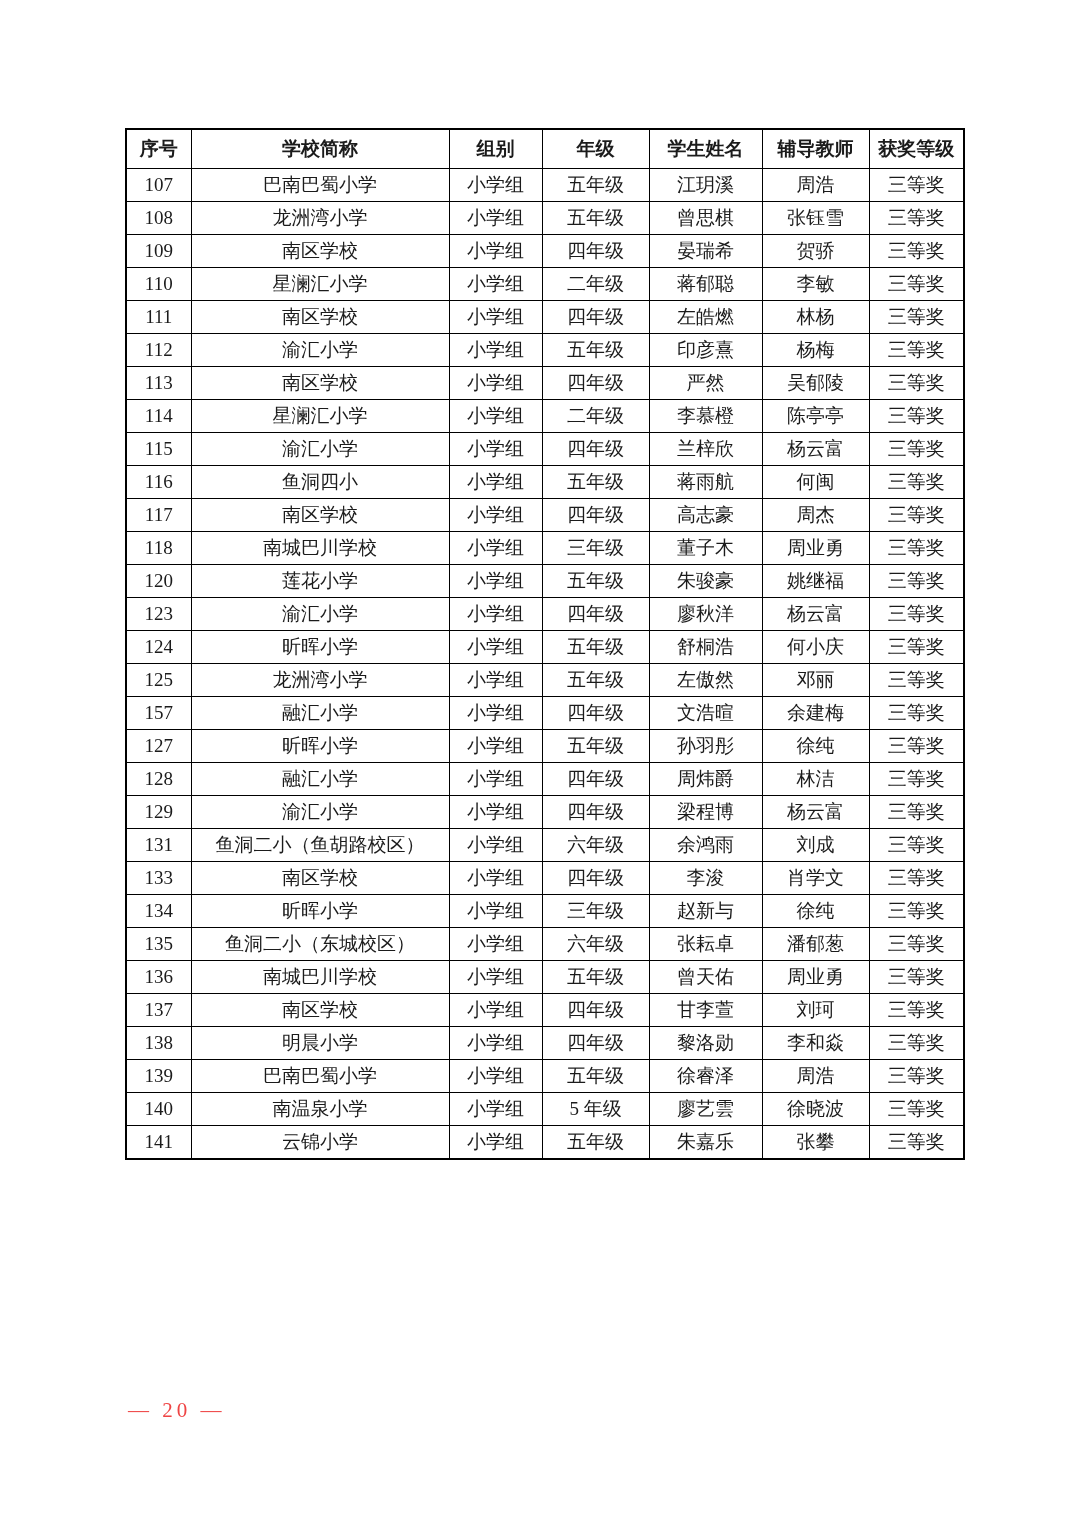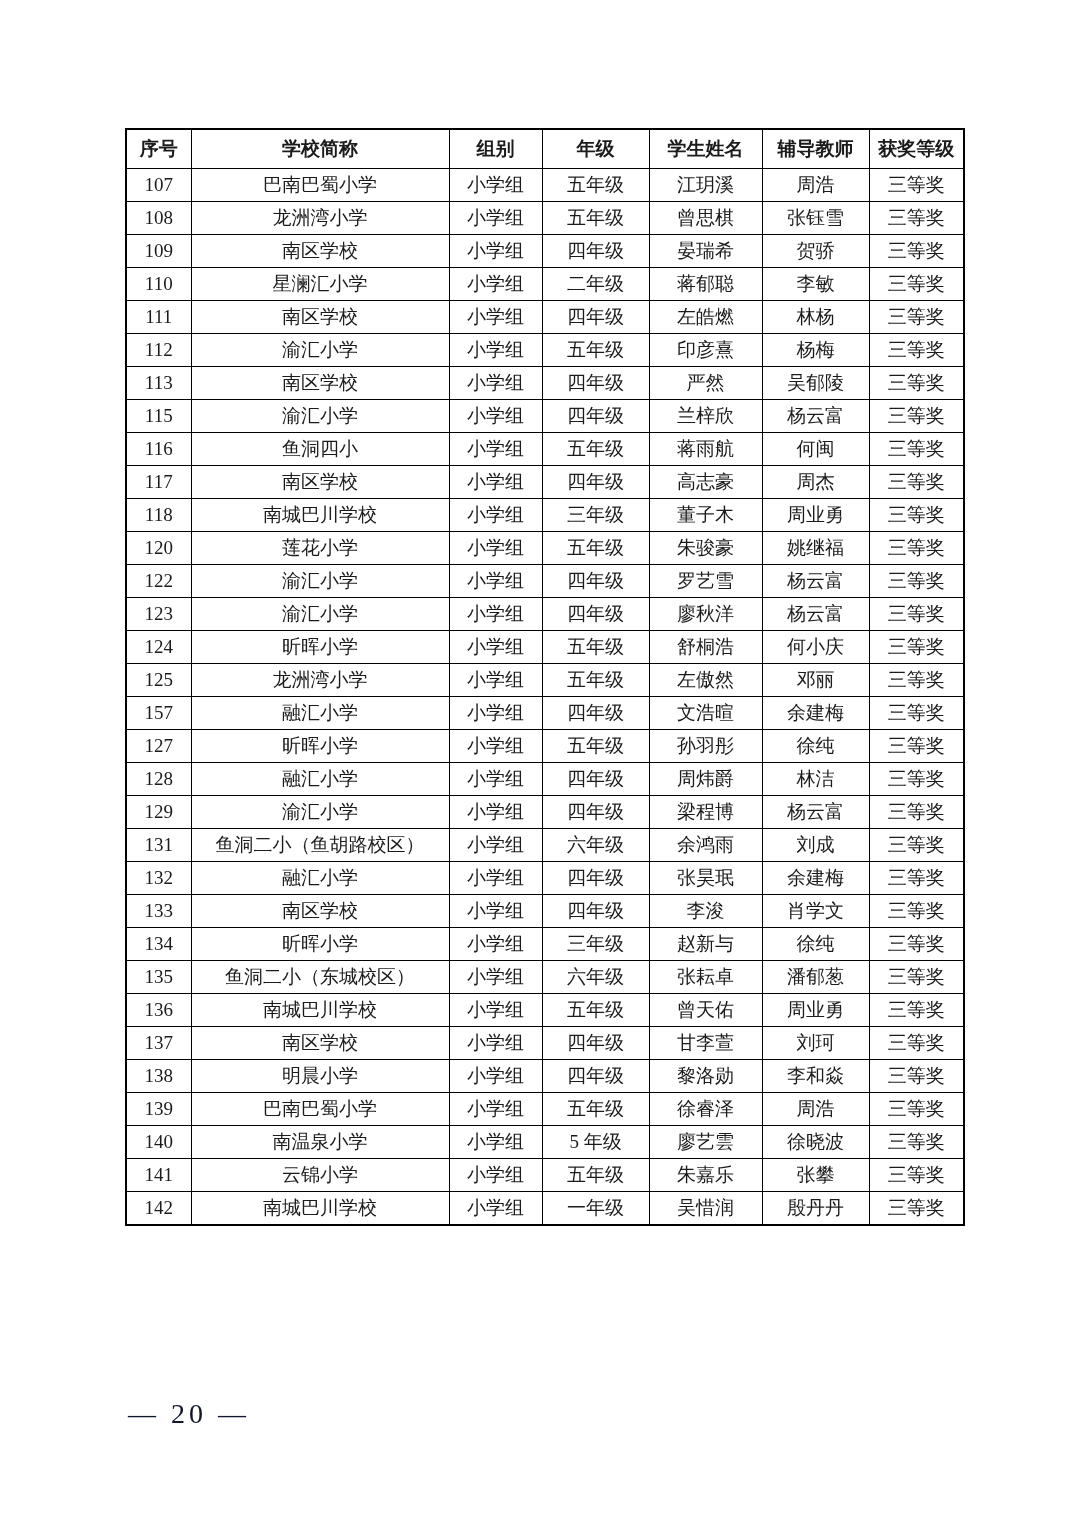--- a/index.html
+++ b/index.html
@@ -54,23 +54,23 @@
   col.c-school  { width: 258px; }
   col.c-group   { width: 93px; }
   col.c-grade   { width: 107px; }
   col.c-student { width: 113px; }
   col.c-teacher { width: 107px; }
   col.c-award   { width: 95px; }
   .page-number {
     position: absolute;
     left: 128px;
     top: 1398px;
-    font-size: 28px;
+    font-size: 21px;
     letter-spacing: 4px;
-    color: #0f172a;
+    color: #ef4444;
     font-family: "Liberation Serif", "DejaVu Serif", serif;
   }
 </style>
 </head>
 <body>
 
 <div class="sheet">
 
   <table class="award-table">
     <colgroup>
@@ -151,20 +151,29 @@
         <tr>
           <td>113</td>
           <td>南区学校</td>
           <td>小学组</td>
           <td>四年级</td>
           <td>严然</td>
           <td>吴郁陵</td>
           <td>三等奖</td>
         </tr>
         <tr>
+          <td>114</td>
+          <td>星澜汇小学</td>
+          <td>小学组</td>
+          <td>二年级</td>
+          <td>李慕橙</td>
+          <td>陈亭亭</td>
+          <td>三等奖</td>
+        </tr>
+        <tr>
           <td>115</td>
           <td>渝汇小学</td>
           <td>小学组</td>
           <td>四年级</td>
           <td>兰梓欣</td>
           <td>杨云富</td>
           <td>三等奖</td>
         </tr>
         <tr>
           <td>116</td>
@@ -196,29 +205,20 @@
         <tr>
           <td>120</td>
           <td>莲花小学</td>
           <td>小学组</td>
           <td>五年级</td>
           <td>朱骏豪</td>
           <td>姚继福</td>
           <td>三等奖</td>
         </tr>
         <tr>
-          <td>122</td>
-          <td>渝汇小学</td>
-          <td>小学组</td>
-          <td>四年级</td>
-          <td>罗艺雪</td>
-          <td>杨云富</td>
-          <td>三等奖</td>
-        </tr>
-        <tr>
           <td>123</td>
           <td>渝汇小学</td>
           <td>小学组</td>
           <td>四年级</td>
           <td>廖秋洋</td>
           <td>杨云富</td>
           <td>三等奖</td>
         </tr>
         <tr>
           <td>124</td>
@@ -277,29 +277,20 @@
         <tr>
           <td>131</td>
           <td>鱼洞二小（鱼胡路校区）</td>
           <td>小学组</td>
           <td>六年级</td>
           <td>余鸿雨</td>
           <td>刘成</td>
           <td>三等奖</td>
         </tr>
         <tr>
-          <td>132</td>
-          <td>融汇小学</td>
-          <td>小学组</td>
-          <td>四年级</td>
-          <td>张昊珉</td>
-          <td>余建梅</td>
-          <td>三等奖</td>
-        </tr>
-        <tr>
           <td>133</td>
           <td>南区学校</td>
           <td>小学组</td>
           <td>四年级</td>
           <td>李浚</td>
           <td>肖学文</td>
           <td>三等奖</td>
         </tr>
         <tr>
           <td>134</td>
@@ -366,27 +357,18 @@
         </tr>
         <tr>
           <td>141</td>
           <td>云锦小学</td>
           <td>小学组</td>
           <td>五年级</td>
           <td>朱嘉乐</td>
           <td>张攀</td>
           <td>三等奖</td>
         </tr>
-        <tr>
-          <td>142</td>
-          <td>南城巴川学校</td>
-          <td>小学组</td>
-          <td>一年级</td>
-          <td>吴惜润</td>
-          <td>殷丹丹</td>
-          <td>三等奖</td>
-        </tr>
       </tbody>
   </table>
 
   <div class="page-number">— 20 —</div>
 
 </div>
 
 </body></html>

